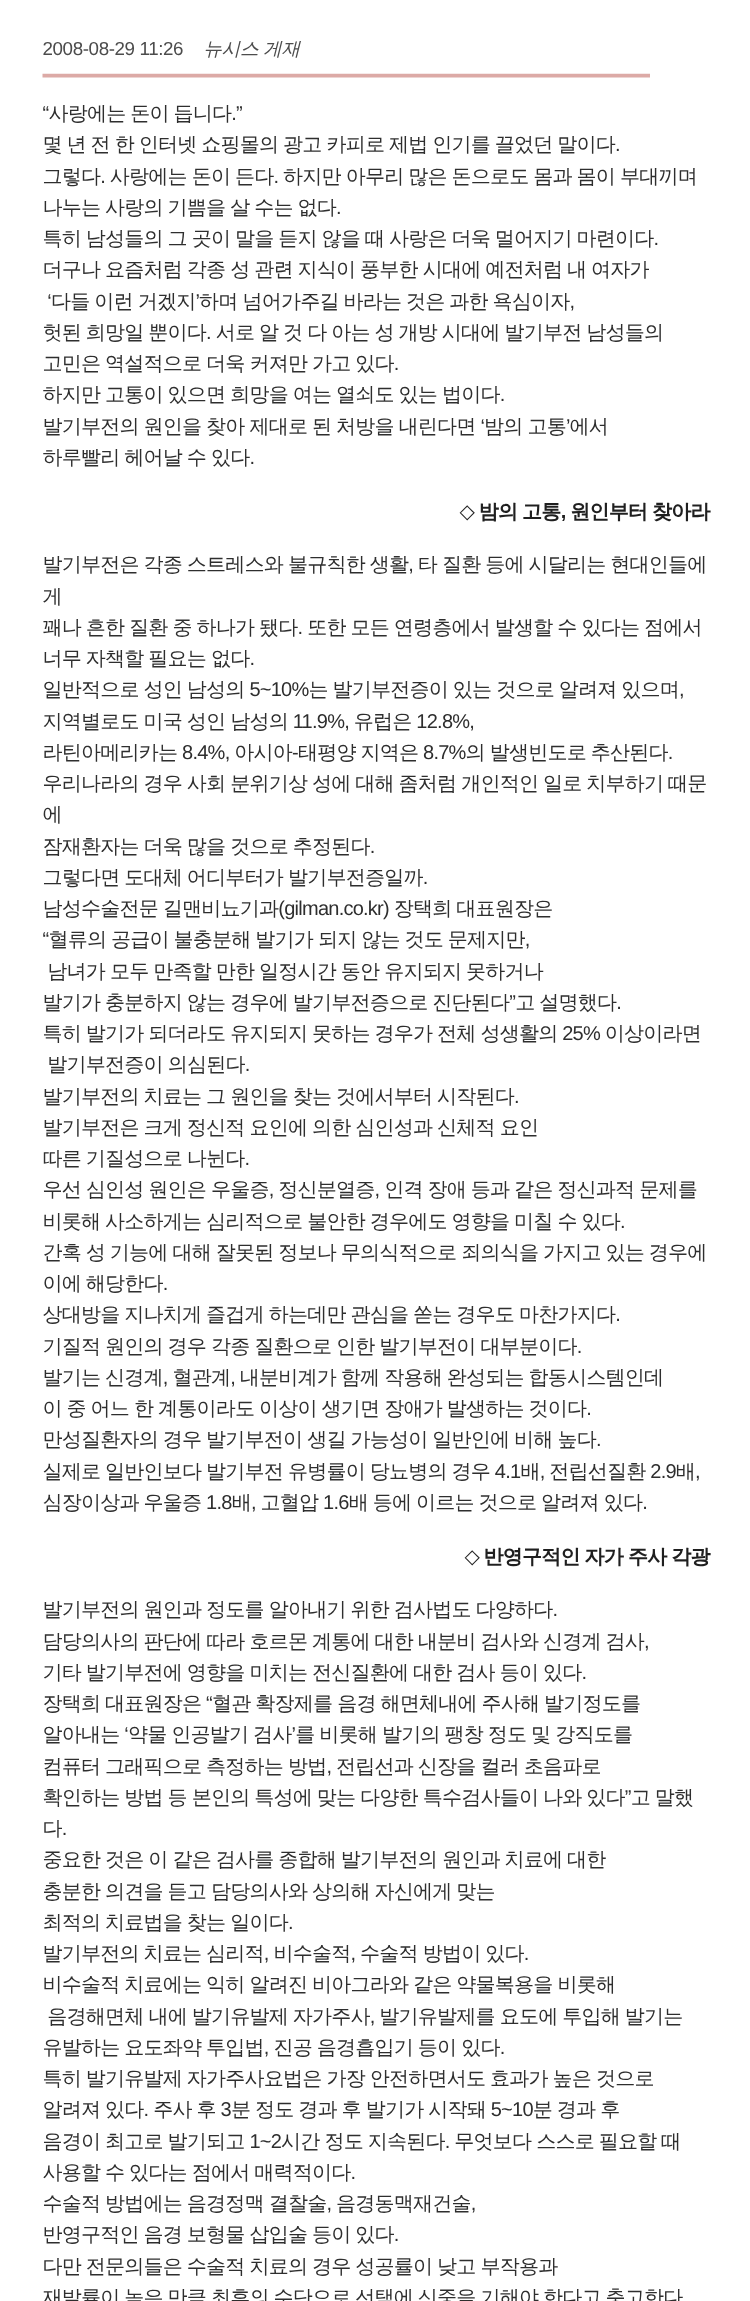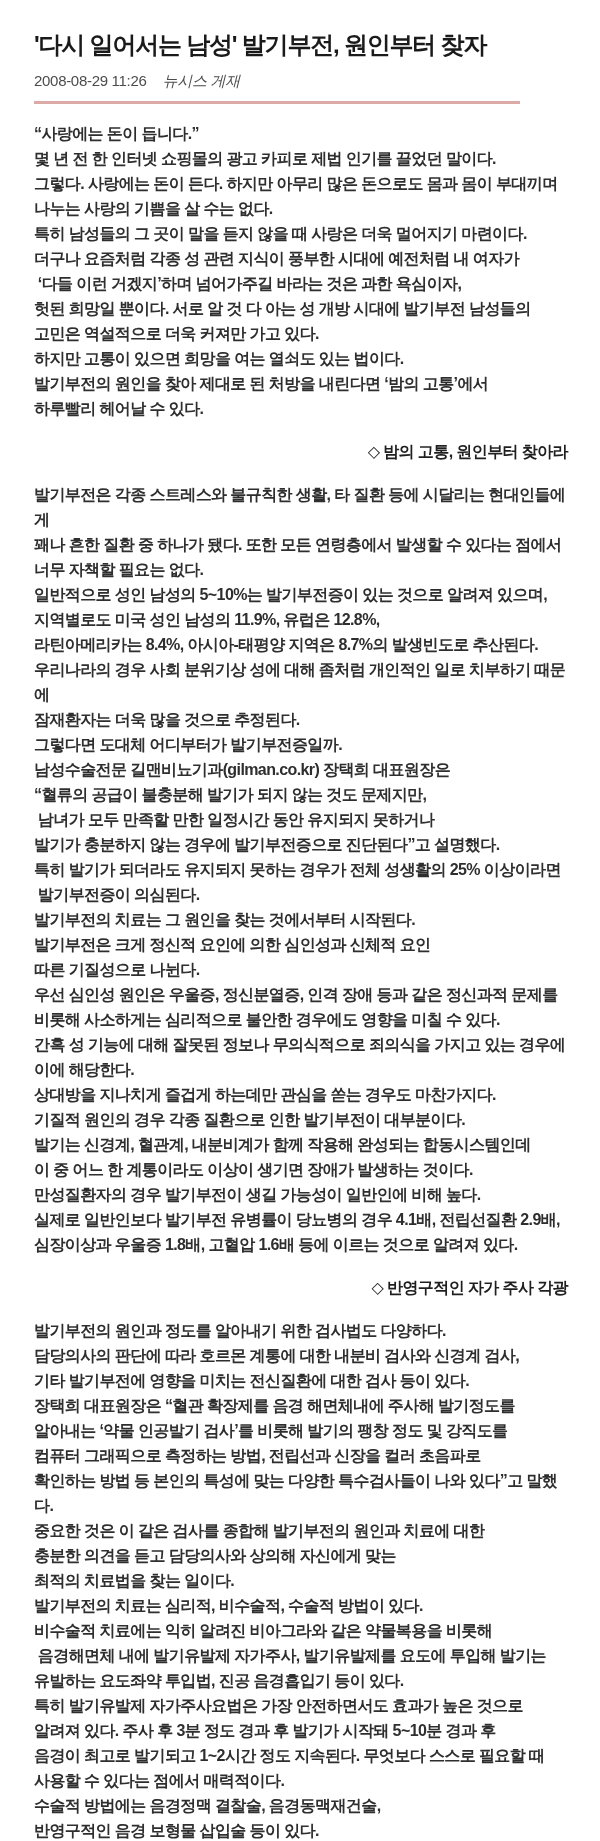--- a/index.html
+++ b/index.html
@@ -6,31 +6,30 @@
   body{width:600px;font-family:"Liberation Sans","DejaVu Sans",sans-serif;}
   .page{position:relative;width:600px;min-height:1841px;box-sizing:border-box;
         padding:30px 32px 8px 34px;background:#fff;overflow:hidden;}
   .title{margin:0 0 12px 0;font-size:24px;line-height:30px;font-weight:700;
          color:#1a1a1a;letter-spacing:-1.2px;}
   .meta{margin:0 0 10px 0;font-size:15px;color:#4c4c4c;letter-spacing:-0.3px;}
   .meta .src{margin-left:16px;font-style:italic;}
   .divider{height:3px;width:486px;background:#dcaaa6;border:0;margin:0 0 17px 0;}
   .article-body .para,.article-body .subhead,.caption{
       font-size:16px;line-height:25px;color:#2e2e2e;letter-spacing:-0.6px;
-      margin:0 0 18px 0;white-space:pre-wrap;font-weight:700;}
+      margin:0 0 18px 0;white-space:pre-wrap;font-weight:400;}
   .article-body .subhead{font-weight:700;color:#1f1f1f;text-align:right;}
   .article-body :last-child{margin-bottom:0;}
 </style>
 </head>
 <body>
 
 <div class="page">
 
   <header>
-    <h1 class="title">'다시 일어서는 남성' 발기부전, 원인부터 찾자</h1>
     <p class="meta"><span>2008-08-29 11:26</span><span class="src">뉴시스 게재</span></p>
     <hr class="divider" style="background: rgb(220, 170, 166);">
   </header>
 
   <section class="article-body">
       <p class="para">“사랑에는 돈이 듭니다.”
 몇 년 전 한 인터넷 쇼핑몰의 광고 카피로 제법 인기를 끌었던 말이다.
 그렇다. 사랑에는 돈이 든다. 하지만 아무리 많은 돈으로도 몸과 몸이 부대끼며
 나누는 사랑의 기쁨을 살 수는 없다.
 특히 남성들의 그 곳이 말을 듣지 않을 때 사랑은 더욱 멀어지기 마련이다.

